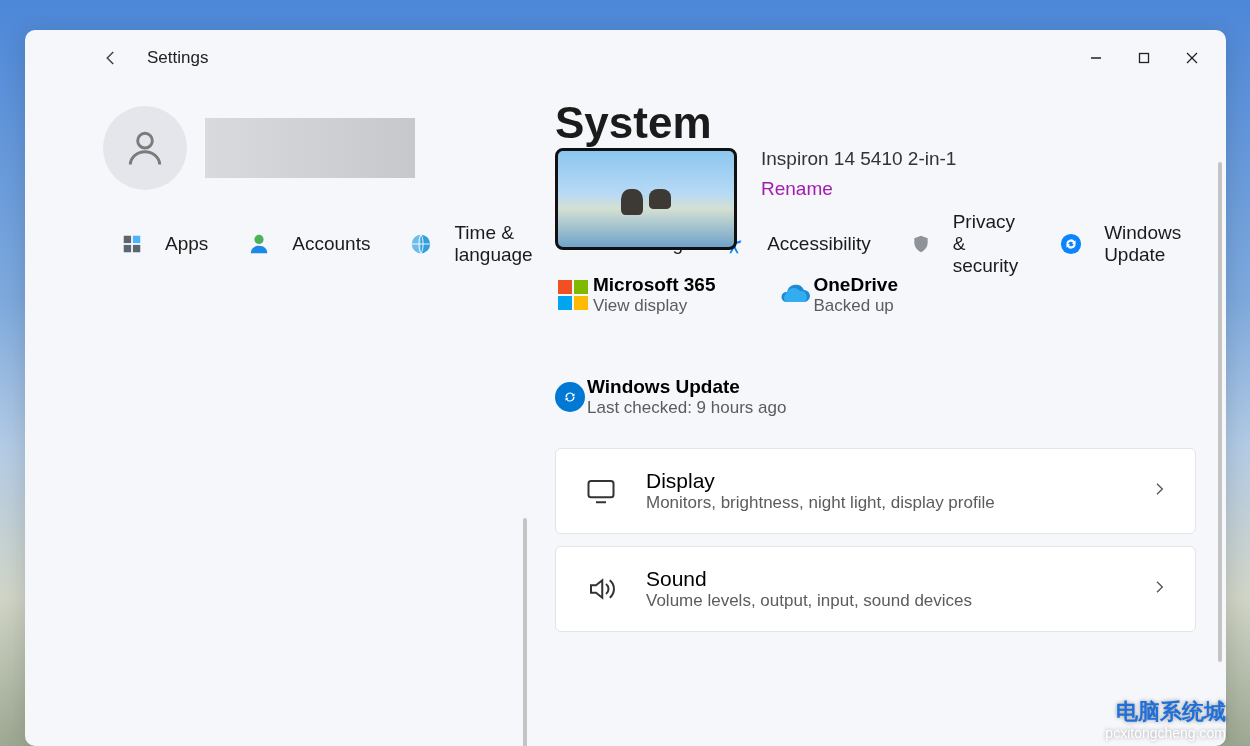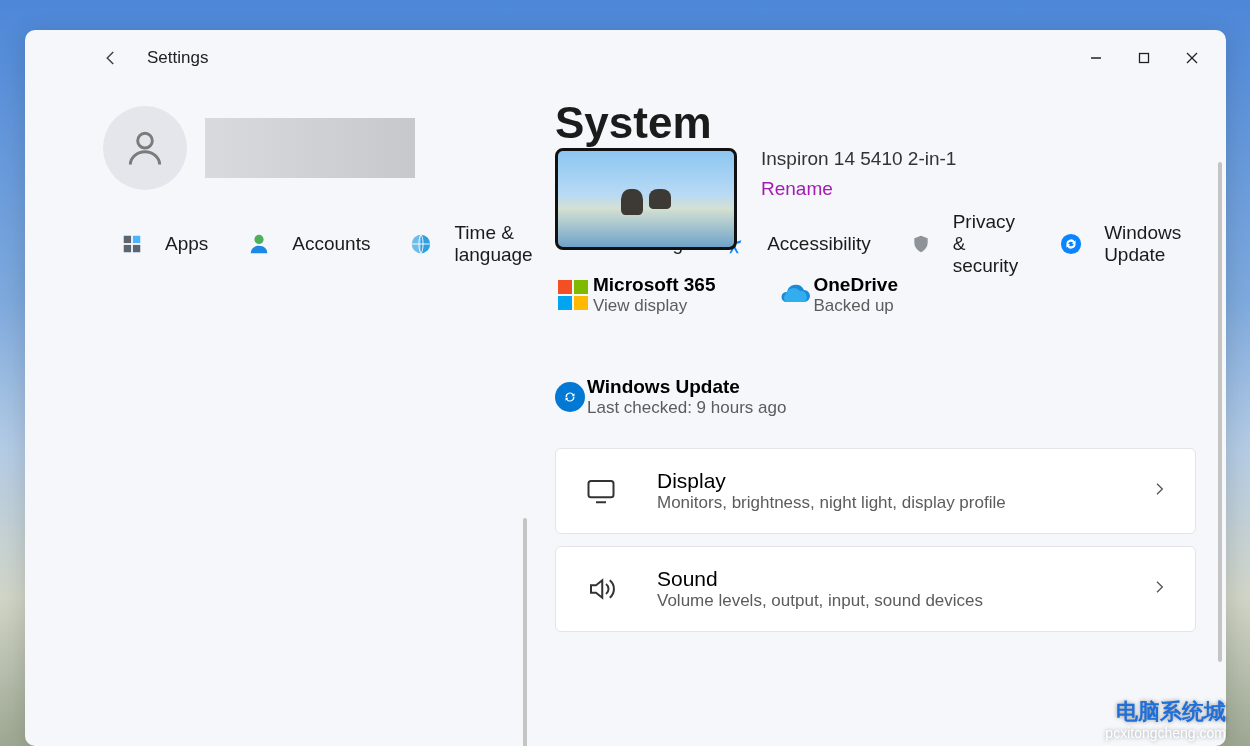--- a/index.html
+++ b/index.html
@@ -107,21 +107,21 @@
   .wu-icon {
     width:30px; height:30px; border-radius:50%; background:#0078d4;
     display:flex;align-items:center;justify-content:center; color:#fff;
   }
   .wu-icon svg { width:18px; height:18px; }
 
   .setting-list { display:flex; flex-direction:column; gap:12px; margin-top:12px; }
   .setting-card {
     display:flex; align-items:center;
     background:#fff; border:1px solid #e3e4e7; border-radius:6px;
-    height:86px; padding:0 28px; cursor:pointer;gap:11px;
+    height:86px; padding:0 28px; cursor:pointer;
   }
   .setting-icn { width:34px; height:34px; color:#333; margin-right:28px; display:flex;align-items:center;justify-content:center; }
   .setting-icn svg { width:30px; height:30px; }
   .setting-texts { display:flex; flex-direction:column; }
   .setting-title { font-size:21px; font-weight:500; }
   .setting-sub { font-size:17px; color:#5c5c5c; }
   .chevron { margin-left:auto; color:#555; }
   .chevron svg { width:16px; height:16px; }
 
   .main-scroll {

